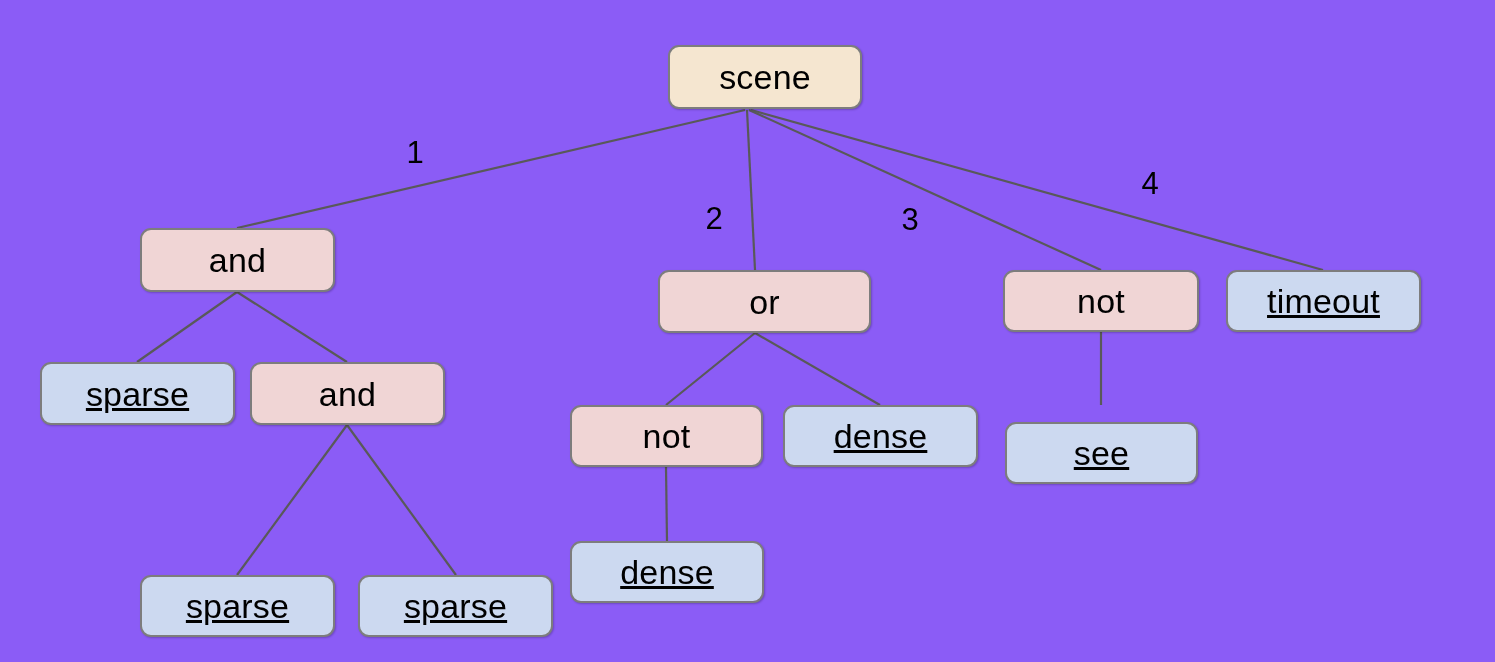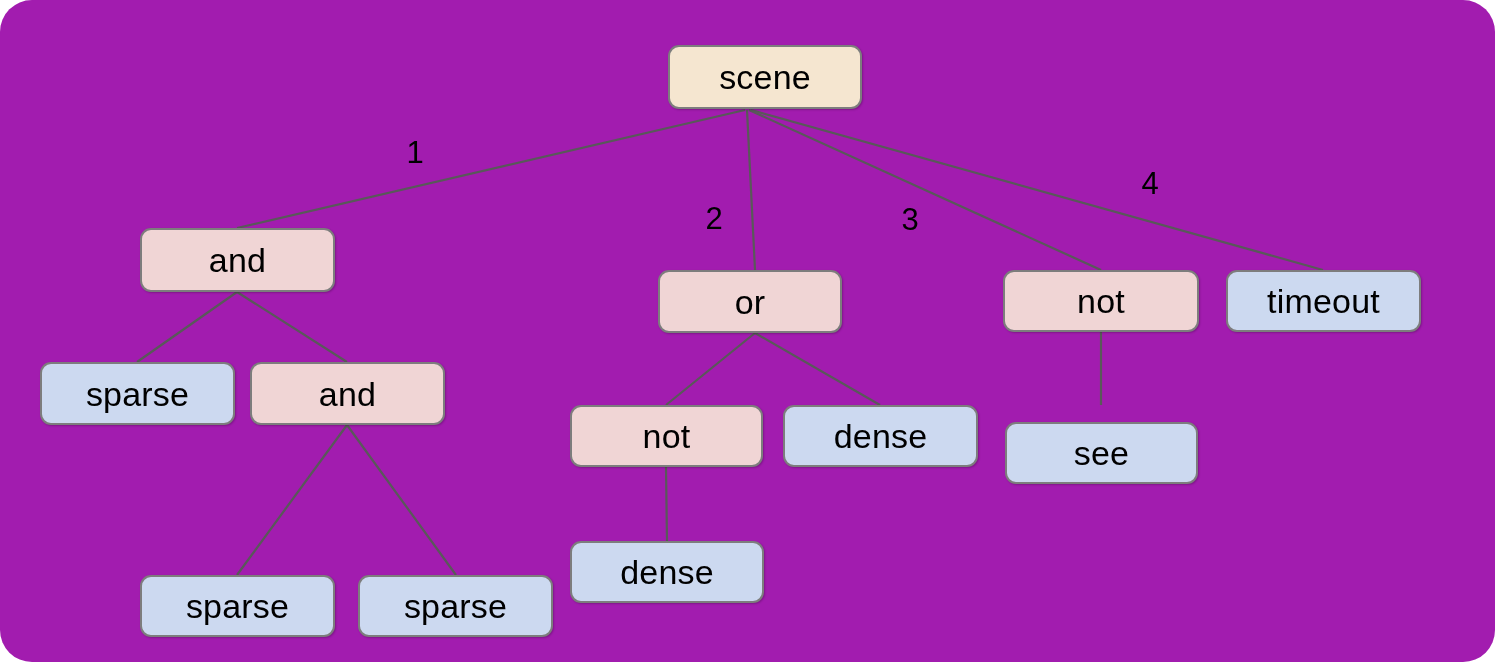--- a/index.html
+++ b/index.html
@@ -33,55 +33,55 @@
     justify-content: center;
     color: #000000;
     font-size: 34px;
     line-height: 1;
     letter-spacing: 0.2px;
     box-shadow: 1px 1px 2px rgba(0,0,0,0.22);
     white-space: nowrap;
   }
   .node.root   { background: #f5e6d0; }
   .node.op     { background: #f0d5d5; }
-  .node.leaf   { background: #ccd9f0; }
+  .node.leaf   { background: #ccd9f0; text-decoration: underline; }
   .edge-label {
     position: absolute;
     font-size: 31px;
     color: #000000;
     line-height: 1;
     transform: translate(-50%, -50%);
     white-space: nowrap;
   }
 </style>
 </head>
 <body>
 
-<div id="canvas" style="background: #a21caf; border-radius: 32px;">
+<div id="canvas" style="background: #8b5cf6;">
   <svg id="edge-layer" viewBox="0 0 1495 662" width="1495" height="662">
       <line x1="745" y1="110" x2="237" y2="228" stroke="#595959" stroke-width="2.2"></line>
       <line x1="747" y1="110" x2="755" y2="270" stroke="#595959" stroke-width="2.2"></line>
       <line x1="749" y1="110" x2="1101" y2="270" stroke="#595959" stroke-width="2.2"></line>
       <line x1="751" y1="110" x2="1323" y2="270" stroke="#595959" stroke-width="2.2"></line>
       <line x1="237" y1="292" x2="137" y2="362" stroke="#595959" stroke-width="2.2"></line>
       <line x1="237" y1="292" x2="347" y2="362" stroke="#595959" stroke-width="2.2"></line>
       <line x1="347" y1="425" x2="237" y2="575" stroke="#595959" stroke-width="2.2"></line>
       <line x1="347" y1="425" x2="456" y2="575" stroke="#595959" stroke-width="2.2"></line>
       <line x1="755" y1="333" x2="666" y2="405" stroke="#595959" stroke-width="2.2"></line>
       <line x1="755" y1="333" x2="880" y2="405" stroke="#595959" stroke-width="2.2"></line>
       <line x1="666" y1="467" x2="667" y2="541" stroke="#595959" stroke-width="2.2"></line>
       <line x1="1101" y1="332" x2="1101" y2="405" stroke="#595959" stroke-width="2.2"></line>
     </svg>
 <div class="node root" style="left: 668px; top: 45px; width: 194px; height: 64px;">
       <span>scene</span>
     </div>
     <div class="node op" style="left: 140px; top: 228px; width: 195px; height: 64px;">
       <span>and</span>
     </div>
-    <div class="node op" style="left: 658px; top: 270px; width: 184px; height: 63px;">
+    <div class="node op" style="left: 658px; top: 270px; width: 213px; height: 63px;">
       <span>or</span>
     </div>
     <div class="node op" style="left: 1003px; top: 270px; width: 196px; height: 62px;">
       <span>not</span>
     </div>
     <div class="node leaf" style="left: 1226px; top: 270px; width: 195px; height: 62px;">
       <span>timeout</span>
     </div>
     <div class="node leaf" style="left: 40px; top: 362px; width: 195px; height: 63px;">
       <span>sparse</span>

